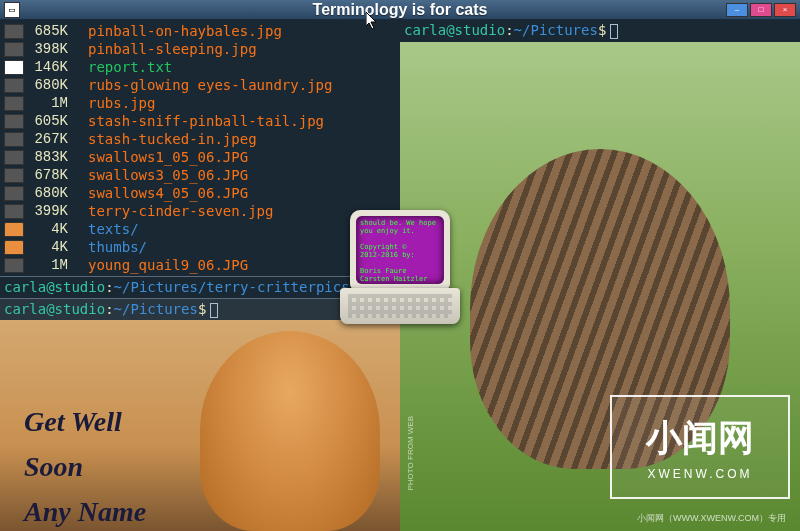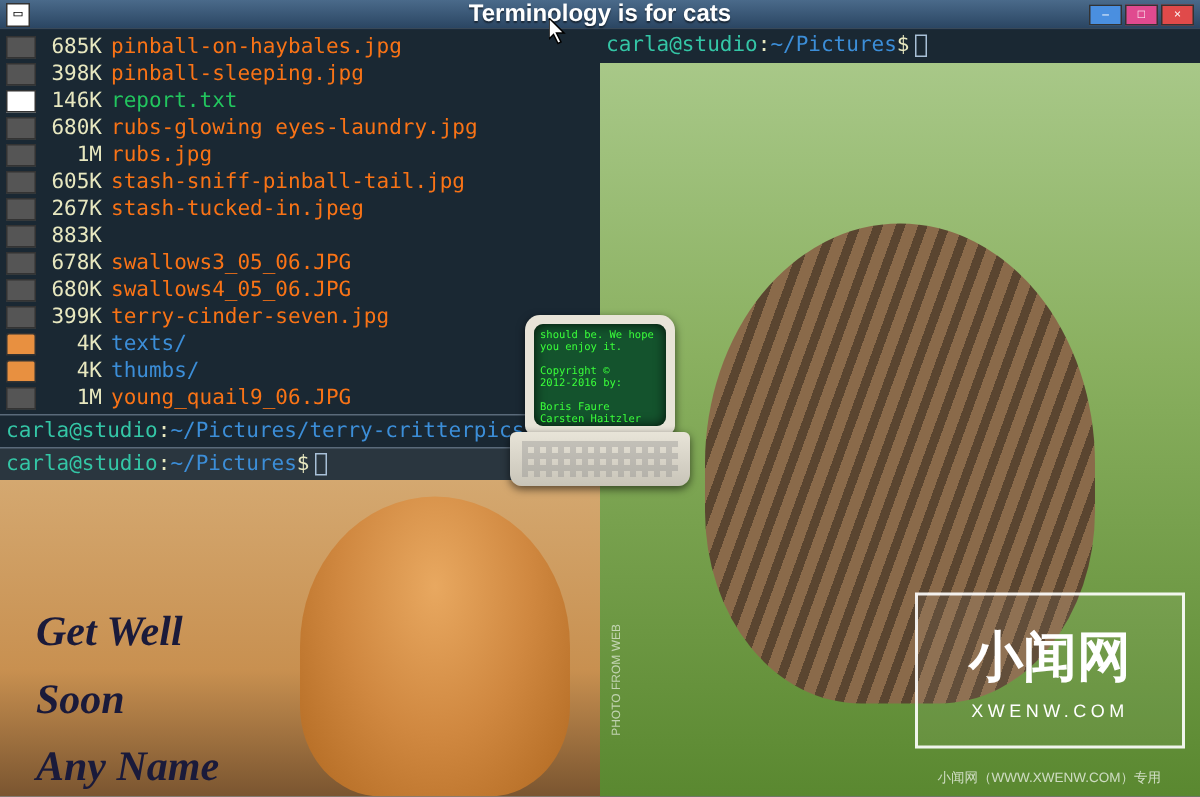--- a/index.html
+++ b/index.html
@@ -86,21 +86,22 @@
   margin-right: 2px;
   flex-shrink: 0;
   border: 1px solid #333;
 }
 .file-thumb.doc { background: #fff; }
 .file-thumb.folder { background: #e89040; border-radius: 2px 2px 0 0; }
 .file-size {
   color: #e8e8c0;
   width: 42px;
   text-align: right;
-  margin-right: 6px;
+  margin-right: 20px;
+  font-family: Liberation Mono, monospace;
 }
 .file-name { color: #f97316; }
 .file-name.txt { color: #22c55e; }
 .file-name.dir { color: #3c8ed8; }
 
 .prompt-line {
   padding: 0 4px;
   white-space: nowrap;
 }
 .prompt-line.top-split {
@@ -195,21 +196,21 @@
   font-weight: bold;
 }
 .watermark-box .wm-small {
   font-family: sans-serif;
   font-size: 12px;
   letter-spacing: 3px;
   margin-top: 4px;
 }
 .watermark-strip {
   position: absolute;
-  right: 16px; bottom: 6px;
+  right: 4px; bottom: 6px;
   color: rgba(255,255,255,0.7);
   font-family: sans-serif;
   font-size: 9px;
   padding: 0 10px;
 }
 .watermark-side {
   position: absolute;
   left: 6px; bottom: 40px;
   color: rgba(255,255,255,0.6);
   font-family: sans-serif;
@@ -227,21 +228,21 @@
 .crt {
   width: 100px; height: 80px;
   background: #e8e4d8;
   border-radius: 10px 10px 6px 6px;
   padding: 6px;
   margin: 0 auto;
   box-shadow: 0 2px 6px rgba(0,0,0,0.6);
 }
 .crt-screen {
   width: 100%; height: 100%;
-  background: #14532d;
+  background: #a21caf;
   border-radius: 6px;
   padding: 3px 4px;
   font-size: 7px;
   line-height: 8px;
   color: #3aff3a;
   font-family: monospace;
   overflow: hidden;
   box-shadow: inset 0 0 8px rgba(0,0,0,0.8);
 }
 .crt-screen .line { white-space: nowrap; }
@@ -317,20 +318,21 @@
           <span class="file-name">stash-sniff-pinball-tail.jpg</span>
         </div>
         <div class="file-row">
           <div class="file-thumb"></div>
           <span class="file-size">267K</span>
           <span class="file-name">stash-tucked-in.jpeg</span>
         </div>
         <div class="file-row">
           <div class="file-thumb"></div>
           <span class="file-size">883K</span>
+          <span class="file-name">swallows1_05_06.JPG</span>
         </div>
         <div class="file-row">
           <div class="file-thumb"></div>
           <span class="file-size">678K</span>
           <span class="file-name">swallows3_05_06.JPG</span>
         </div>
         <div class="file-row">
           <div class="file-thumb"></div>
           <span class="file-size">680K</span>
           <span class="file-name">swallows4_05_06.JPG</span>

